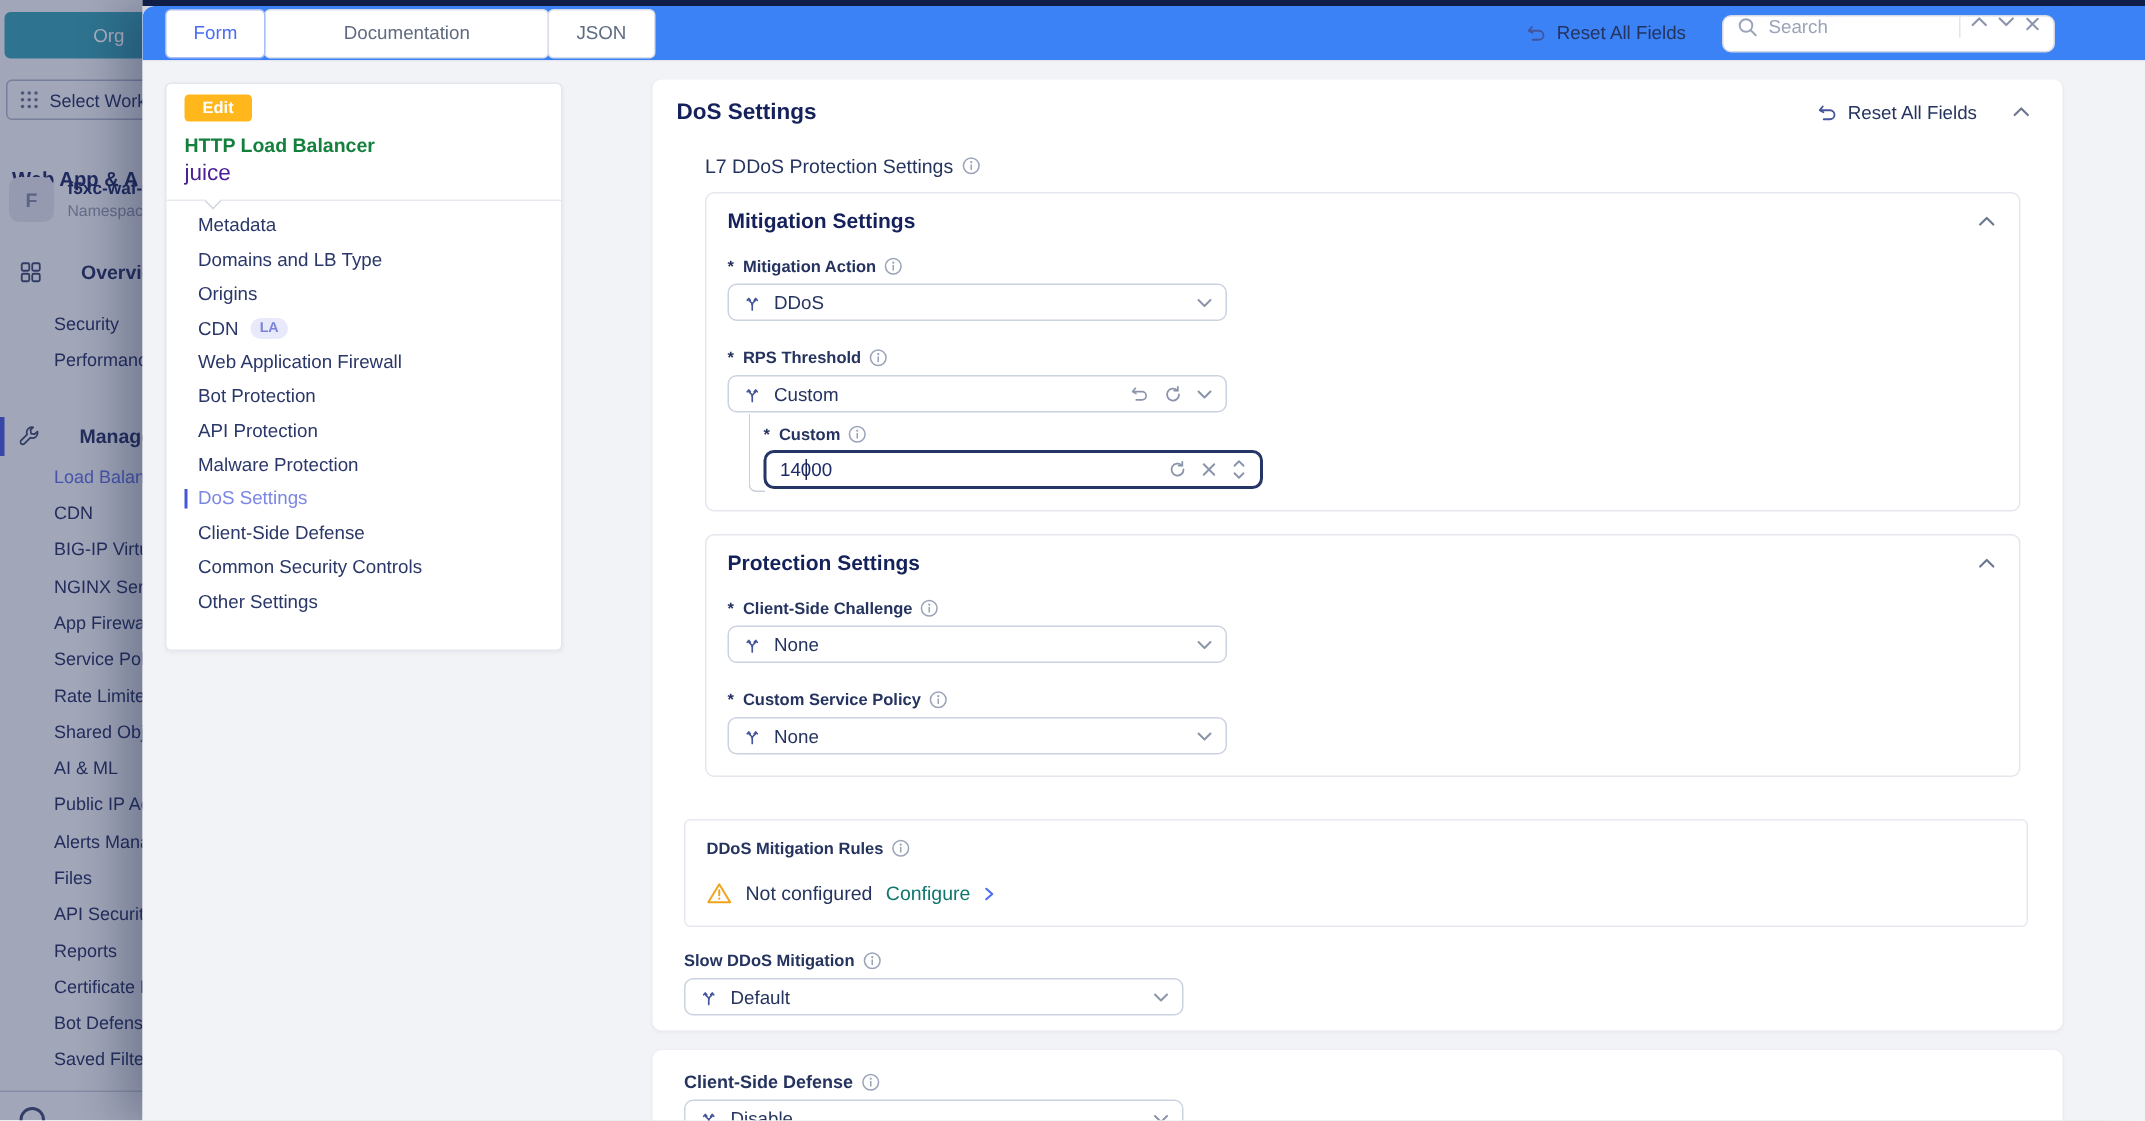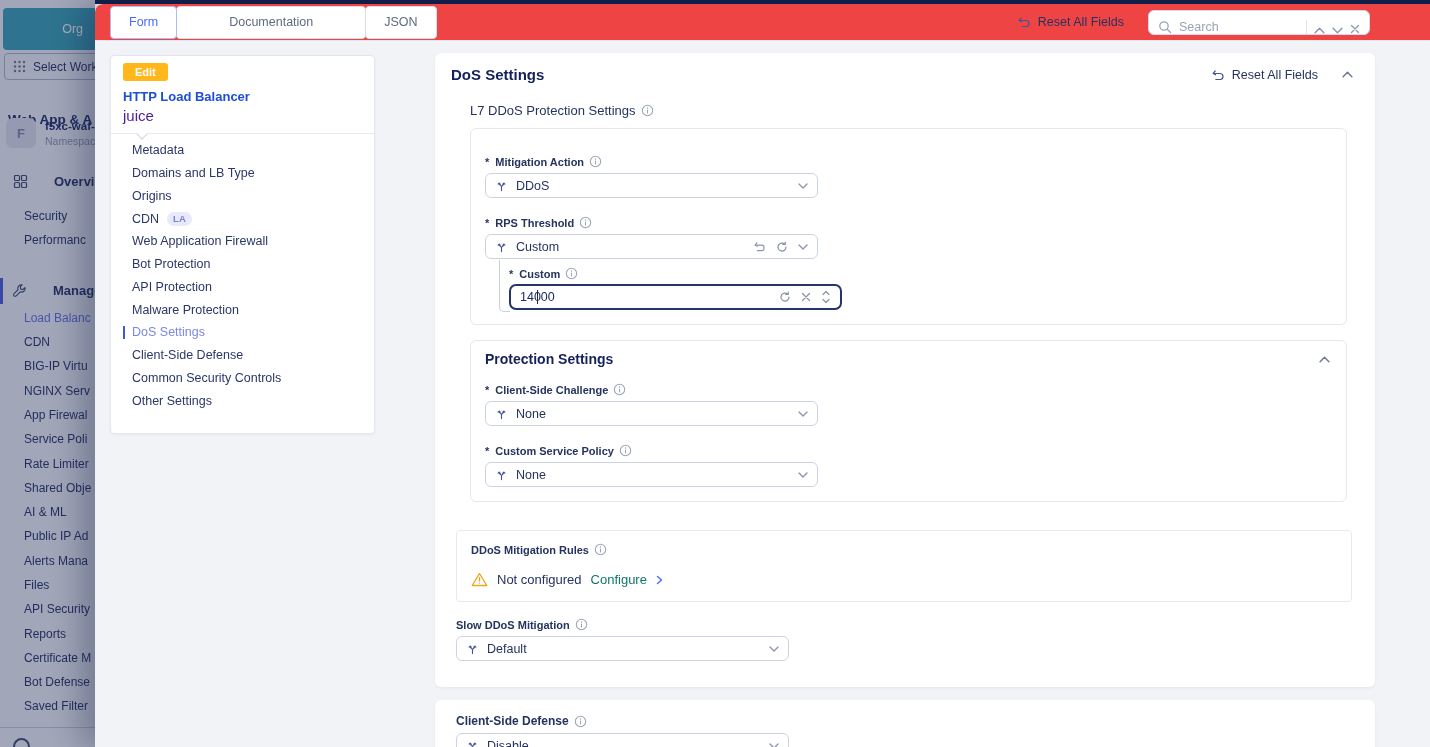--- a/index.html
+++ b/index.html
@@ -4,67 +4,67 @@
 <style>
   * { margin:0; padding:0; box-sizing:border-box; }
   html,body { width:1430px; height:747px; overflow:hidden; }
   body { font-family:"Liberation Sans", sans-serif; background:#f2f3f6; position:relative; color:#212e63; }
 
   
   .top-strip { position:absolute; top:0; left:0; width:1430px; height:4px; background:#11204a; }
 
   
   .sidebar { position:absolute; top:0; left:0; width:95px; height:747px; background:#eef0f6; overflow:hidden; }
-  .org-btn { position:absolute; top:8px; left:3px; right:0; height:42px; background:#35a0b5; border-radius:4px 0 0 4px;
+  .org-btn { position:absolute; top:8px; left:3px; right:0; height:31px; background:#35a0b5; border-radius:4px 0 0 4px;
              color:#fff; font-size:12.5px; display:flex; align-items:center; justify-content:flex-end; padding-right:12px; }
   .ws-btn { position:absolute; top:53px; left:4px; width:150px; height:27px; border:1px solid #a9b2c8; border-radius:4px;
             display:flex; align-items:center; gap:7px; padding:0 8px; font-size:12px; color:#232f63; background:transparent; white-space:nowrap; }
   .sb-heading { position:absolute; top:112px; left:8px; font-size:13.5px; font-weight:700; color:#1c2a66; white-space:nowrap; }
   .ns-row { position:absolute; top:118px; left:6px; display:flex; gap:9px; align-items:center; white-space:nowrap; }
   .ns-avatar { width:30px; height:30px; border-radius:7px; background:#dadeeb; color:#7d86a3; font-weight:700; font-size:13px;
                display:flex; align-items:center; justify-content:center; flex:0 0 auto; }
   .ns-name { font-size:11.5px; font-weight:700; color:#1c2a66; }
   .ns-sub { font-size:10.5px; color:#8d95ab; margin-top:3px; }
   .sb-list { position:absolute; top:166px; left:0; right:0; }
   .sb-item-top { position:relative; display:flex; align-items:center; gap:26px; padding-left:13px; height:30px;
                  font-weight:700; font-size:13px; color:#232f63; white-space:nowrap; }
-  .sb-item-sub { padding-left:24px; height:24.3px; display:flex; align-items:center; font-size:12px; color:#232f63; white-space:nowrap; }
+  .sb-item-sub { padding-left:36px; height:24.3px; display:flex; align-items:center; font-size:12px; color:#232f63; white-space:nowrap; }
   .sb-item-sub.active { color:#5b6ee0; }
   .active-bar { position:absolute; left:0; top:2px; width:3px; height:26px; background:#4456d8; }
   .sb-divider { position:absolute; top:727px; left:0; right:0; border-top:1px solid #c3c9d8; }
   .sb-circle { position:absolute; top:738px; left:13px; width:17px; height:17px; border:2px solid #3c4874; border-radius:50%; }
   .scrim { position:absolute; inset:0; background:rgba(36,45,85,0.38); z-index:5; }
 
   
   .panel { position:absolute; top:4px; left:95px; right:0; bottom:0; background:#f2f3f6; z-index:10;
            border-top-left-radius:8px; box-shadow:-14px 0 30px rgba(15,25,60,.30); overflow:hidden; }
 
   
-  .tabbar { height:37px; background:#ef4444; border-bottom:1px solid #e3e6ee; border-top-left-radius:8px;
+  .tabbar { height:37px; background:#3b82f6; border-bottom:1px solid #e3e6ee; border-top-left-radius:8px;
             display:flex; align-items:center; padding-left:15px; }
   .tab { height:33px; display:flex; align-items:center; border:1px solid #d9dee8; background:#fff; color:#5f6b80;
          font-size:12.5px; padding:0 18px; margin-left:-1px; border-radius:4px; }
   .tab:first-child { margin-left:0; }
   .tab.wide { padding:0 52px; }
   .tab.active { color:#4a6cf7; border-color:#a9bdf6; position:relative; z-index:1; }
   .tabbar-right { margin-left:auto; display:flex; align-items:center; gap:24px; margin-right:60px; }
   .reset-btn { display:flex; align-items:center; gap:7px; font-size:12.5px; color:#25335f; white-space:nowrap; cursor:pointer;justify-content:flex-end; }
   .search-box { width:222px; height:25px; border:1px solid #d4d9e4; border-radius:6px; background:#fff;
-                display:flex; align-items:flex-end; gap:7px; padding:0 9px; }
+                display:flex; align-items:flex-start; gap:7px; padding:0 9px; }
   .search-box input { border:0; outline:0; flex:1; min-width:0; font-family:inherit; font-size:12.5px; color:#25335f; background:transparent; }
   .search-box input::placeholder { color:#9aa3b8; }
   .search-sep { width:1px; height:14px; background:#e0e4ec; }
   .sicon { display:flex; align-items:center; cursor:pointer; }
 
   
   .nav-card { position:absolute; left:15px; top:51px; width:265px; height:379px; background:#fff;
               border:1px solid #e3e6ee; border-radius:4px; box-shadow:0 1px 3px rgba(20,30,70,.05); padding:6px 12px; }
   .edit-badge { display:inline-block; background:#ffb71c; color:#fff; font-weight:700; font-size:11px;
                 padding:3px 12px; border-radius:3px; }
-  .obj-type { margin-top:8px; font-size:13px; font-weight:700; color:#1d4ed8; }
+  .obj-type { margin-top:8px; font-size:13px; font-weight:700; color:#15803d; }
   .obj-name { margin-top:3px; font-size:15px; color:#4c1d95; }
   .nav-divider { margin:9px -12px 0; border-top:1px solid #e6e9f0; position:relative; }
   .nav-caret { position:absolute; left:27px; top:-4px; width:8px; height:8px; background:#fff;
                border-right:1px solid #cfd5e1; border-bottom:1px solid #cfd5e1; transform:rotate(45deg); }
   .nav-menu { margin-top:5px; }
   .nav-item { height:22.75px; display:flex; align-items:center; font-size:12.5px; color:#2a3768; padding-left:9px; cursor:pointer; white-space:nowrap; }
   .nav-item.active { color:#7b87e3; padding-left:0; }
   .nav-item.active::before { content:""; width:2px; height:13px; background:#4456d8; margin-right:7px; }
   .la-badge { background:#e8e9fb; color:#7a83d9; font-size:9.5px; font-weight:700; padding:1.5px 6px;
               border-radius:8px; margin-left:8px; }
@@ -355,20 +355,28 @@
       <span class="sicon">
         <svg width="13" height="13" viewBox="0 0 14 14" fill="none">
             <circle cx="7" cy="7" r="5.6" stroke="#9aa3b8" stroke-width="1.1"></circle>
             <circle cx="7" cy="4.4" r="0.8" fill="#9aa3b8"></circle>
             <rect x="6.45" y="6" width="1.1" height="4.2" rx="0.55" fill="#9aa3b8"></rect>
           </svg>
       </span>
     </div>
 
     <div class="sub-card">
+      <div class="sub-card-head">
+        <div class="sub-card-title">Mitigation Settings</div>
+        <span class="chev-btn" style="margin-left:auto">
+          <svg width="11" height="7" viewBox="0 0 10 6" fill="none" stroke="#6d7790" stroke-width="1.3" stroke-linecap="round" stroke-linejoin="round">
+              <path d="M1 5 5 1l4 4"></path>
+            </svg>
+        </span>
+      </div>
 
       <div class="field-label mt16">
         <span class="req">*</span>
         <span>Mitigation Action</span>
         <span class="sicon">
           <svg width="13" height="13" viewBox="0 0 14 14" fill="none">
               <circle cx="7" cy="7" r="5.6" stroke="#9aa3b8" stroke-width="1.1"></circle>
               <circle cx="7" cy="4.4" r="0.8" fill="#9aa3b8"></circle>
               <rect x="6.45" y="6" width="1.1" height="4.2" rx="0.55" fill="#9aa3b8"></rect>
             </svg>

